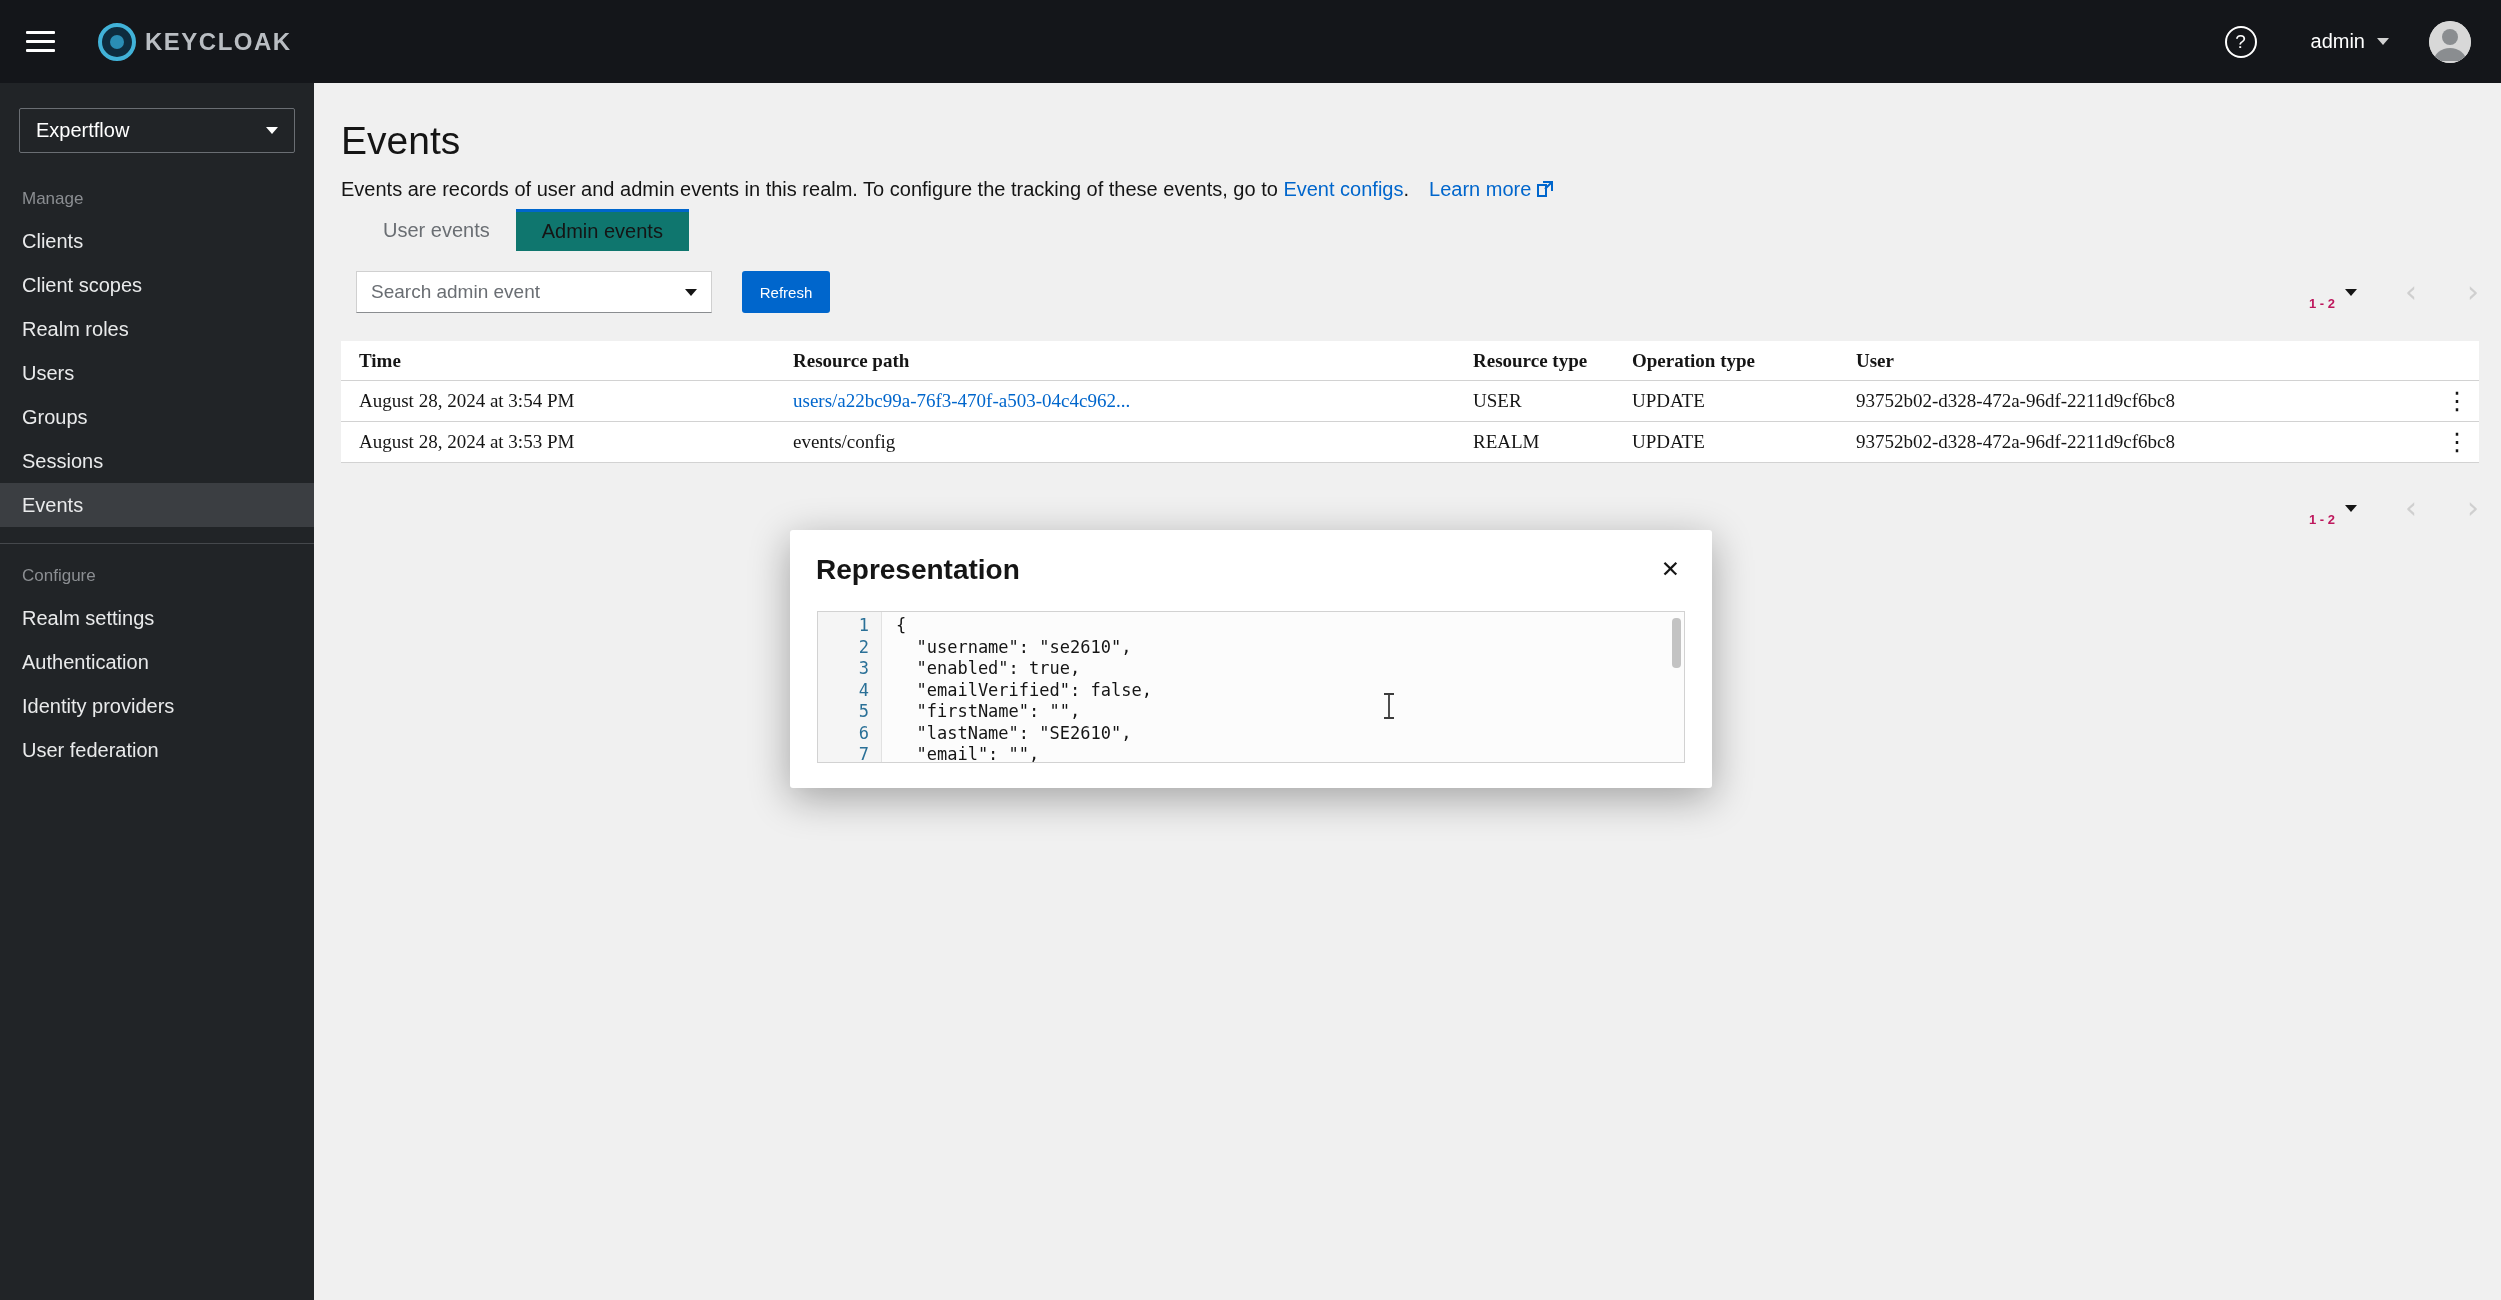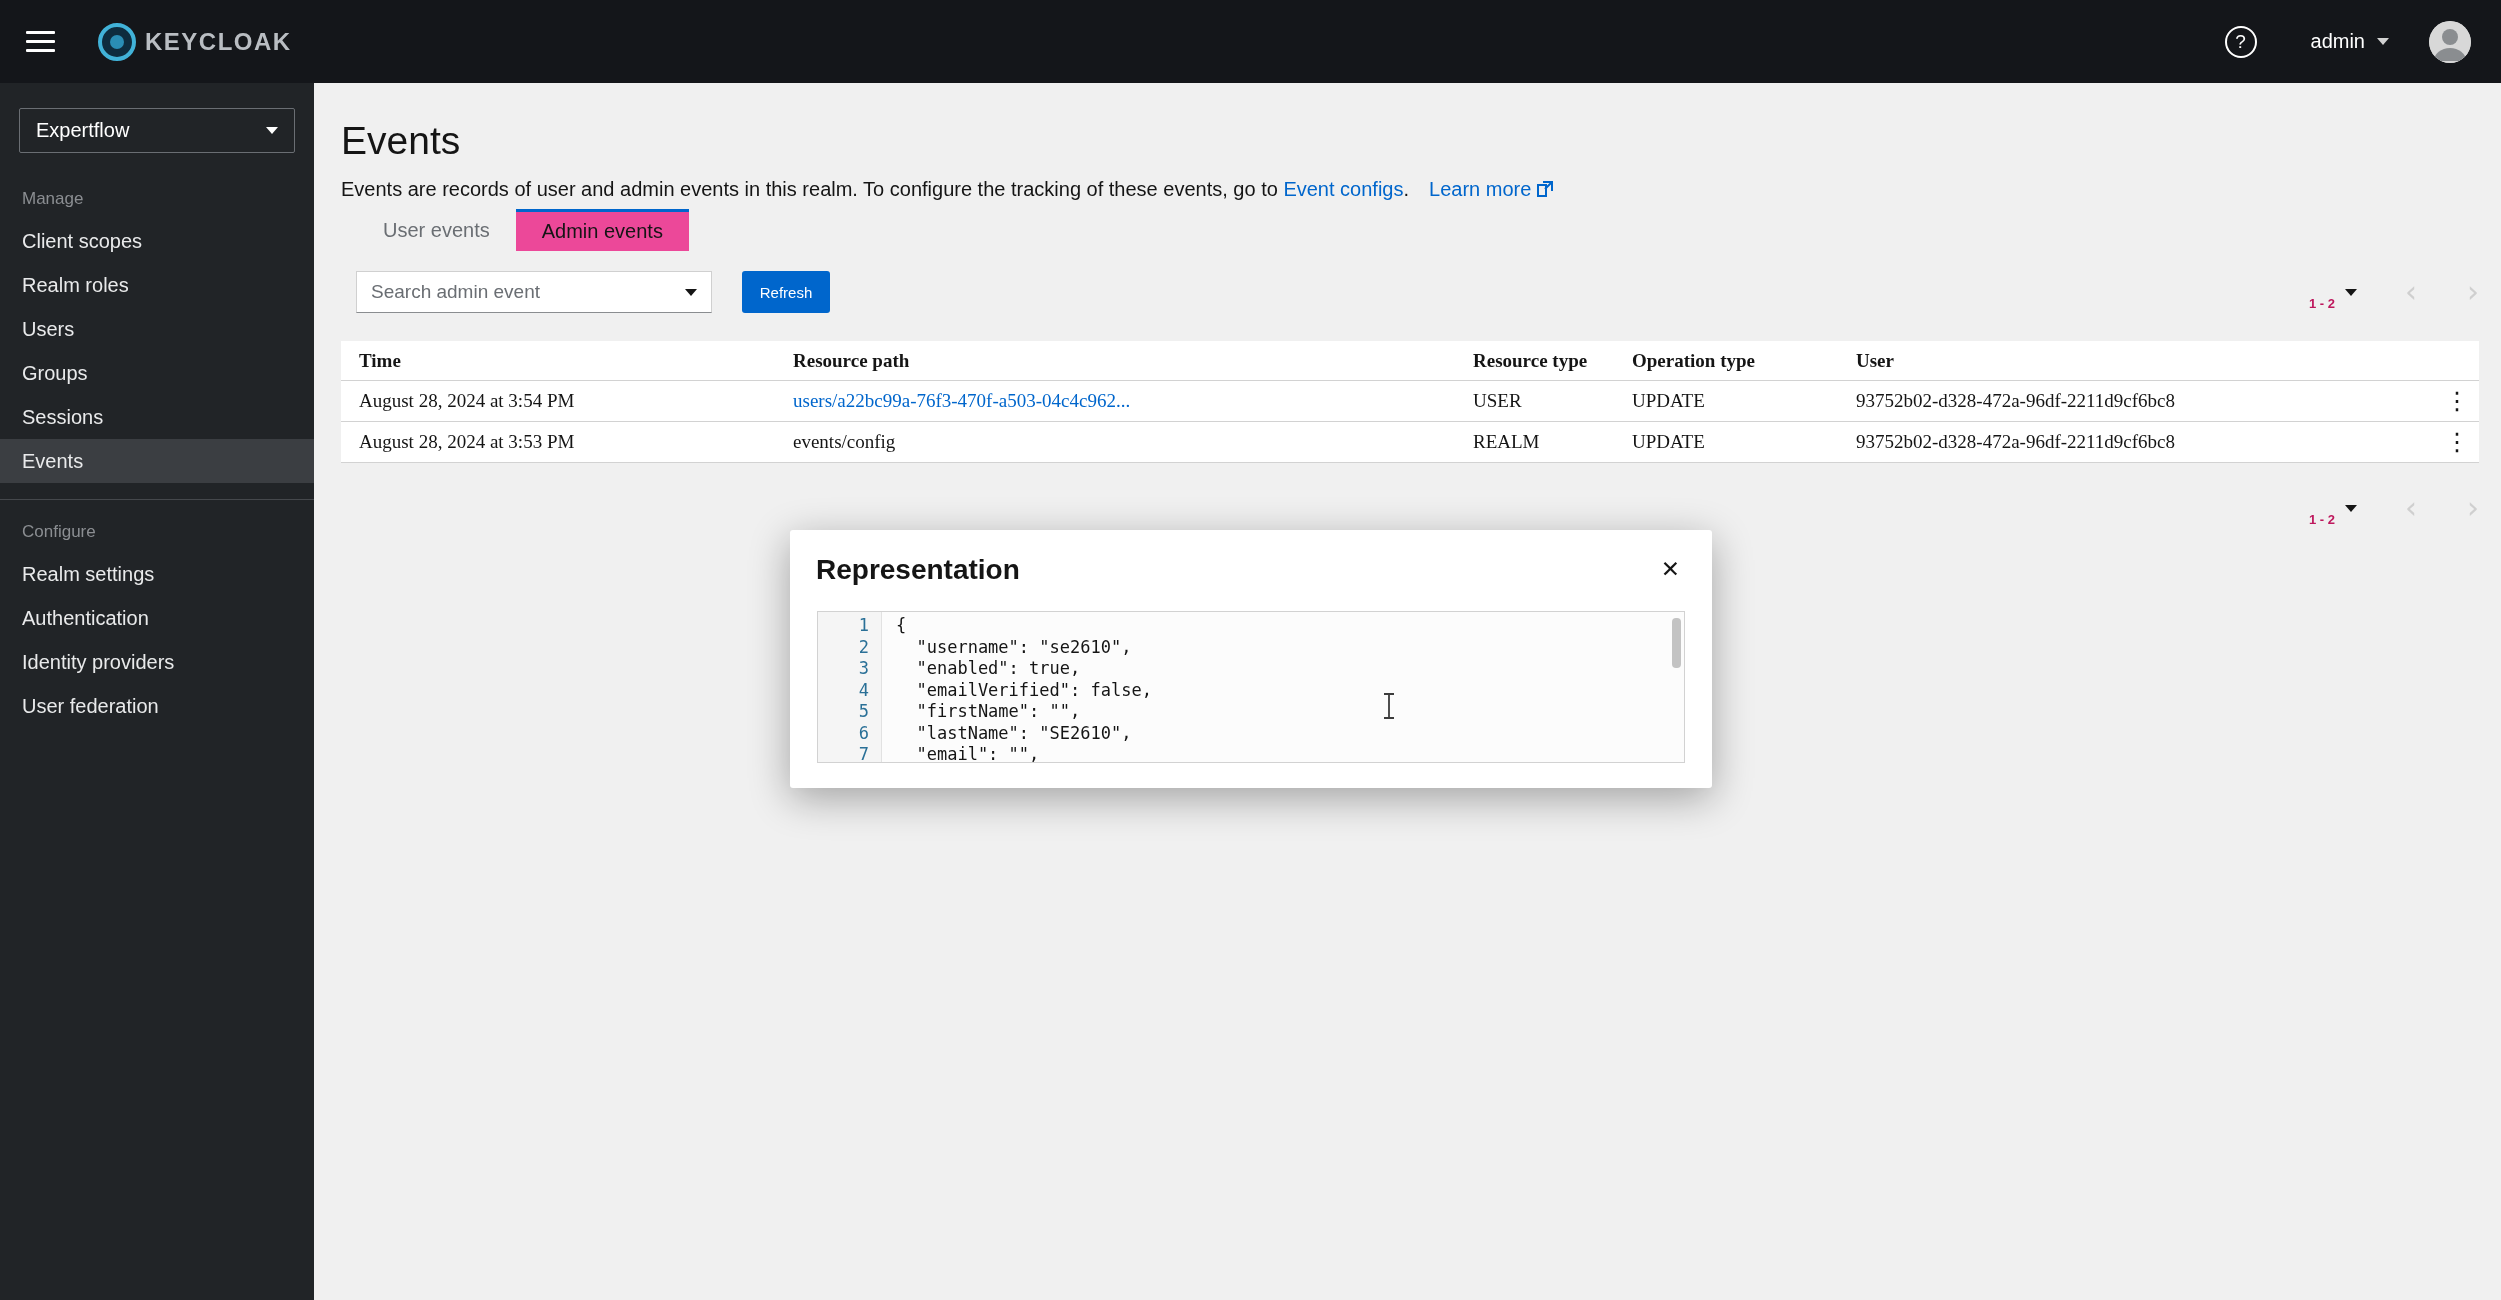--- a/index.html
+++ b/index.html
@@ -33,21 +33,21 @@
   .main { position:absolute; left:314px; top:83px; width:2187px; height:1217px; }
   .page-header { padding:36px 0 0 27px; }
   .page-title { font-size:39px; font-weight:500; color:#151515; }
   .page-desc { margin-top:15px; font-size:20px; color:#151515; }
   .page-desc a { color:#0066cc; text-decoration:none; cursor:pointer; }
   .desc-gap { display:inline-block; width:20px; }
   .ext-icon { vertical-align:-2px; margin-left:5px; }
 
   .tabs { display:flex; margin:8px 0 0 43px; }
   .tab { height:42px; display:flex; align-items:center; padding:0 26px; font-size:20px; color:#6a6e73; cursor:pointer; }
-  .tab.active { background:#ec4899; color:#151515; border-top:3px solid #0066cc; }
+  .tab.active { background:#0f766e; color:#151515; border-top:3px solid #0066cc; }
 
   .toolbar { display:flex; align-items:center; margin:20px 22px 0 42px; }
   .search-select { width:356px; height:42px; background:#fff; border:1px solid #d0d0d0; border-bottom-color:#8a8d90; display:flex; align-items:center; justify-content:space-between; padding:11px 14px; font-size:19px; color:#6a6e73; cursor:pointer; }
   .refresh-btn { margin-left:30px; width:88px; height:42px; background:#0066cc; color:#fff; border:none; border-radius:3px; font-size:15px; font-family:"Liberation Sans",sans-serif; cursor:pointer; }
 
   .pagination { display:flex; align-items:center; }
   .toolbar .pagination { margin-left:auto; }
   .pag-count { font-size:13px; font-weight:600; color:#be185d;margin-top:23px; }
   .pag-caret { margin-left:10px; }
   .pag-arrow { font-size:30px; line-height:1; color:#cfcfcf; cursor:pointer; font-family:"DejaVu Sans",sans-serif; }
@@ -109,20 +109,21 @@
       </div>
     </div>
   </header>
 
   <nav class="sidebar">
     <div class="realm-select">
       <span>Expertflow</span>
       <span class="caret-down white"></span>
     </div>
     <div class="nav-section-label">Manage</div>
+    <div class="nav-item">Clients</div>
     <div class="nav-item">Client scopes</div>
     <div class="nav-item">Realm roles</div>
     <div class="nav-item">Users</div>
     <div class="nav-item">Groups</div>
     <div class="nav-item">Sessions</div>
     <div class="nav-item active">Events</div>
     <div class="nav-divider"></div>
     <div class="nav-section-label second">Configure</div>
     <div class="nav-item">Realm settings</div>
     <div class="nav-item">Authentication</div>

